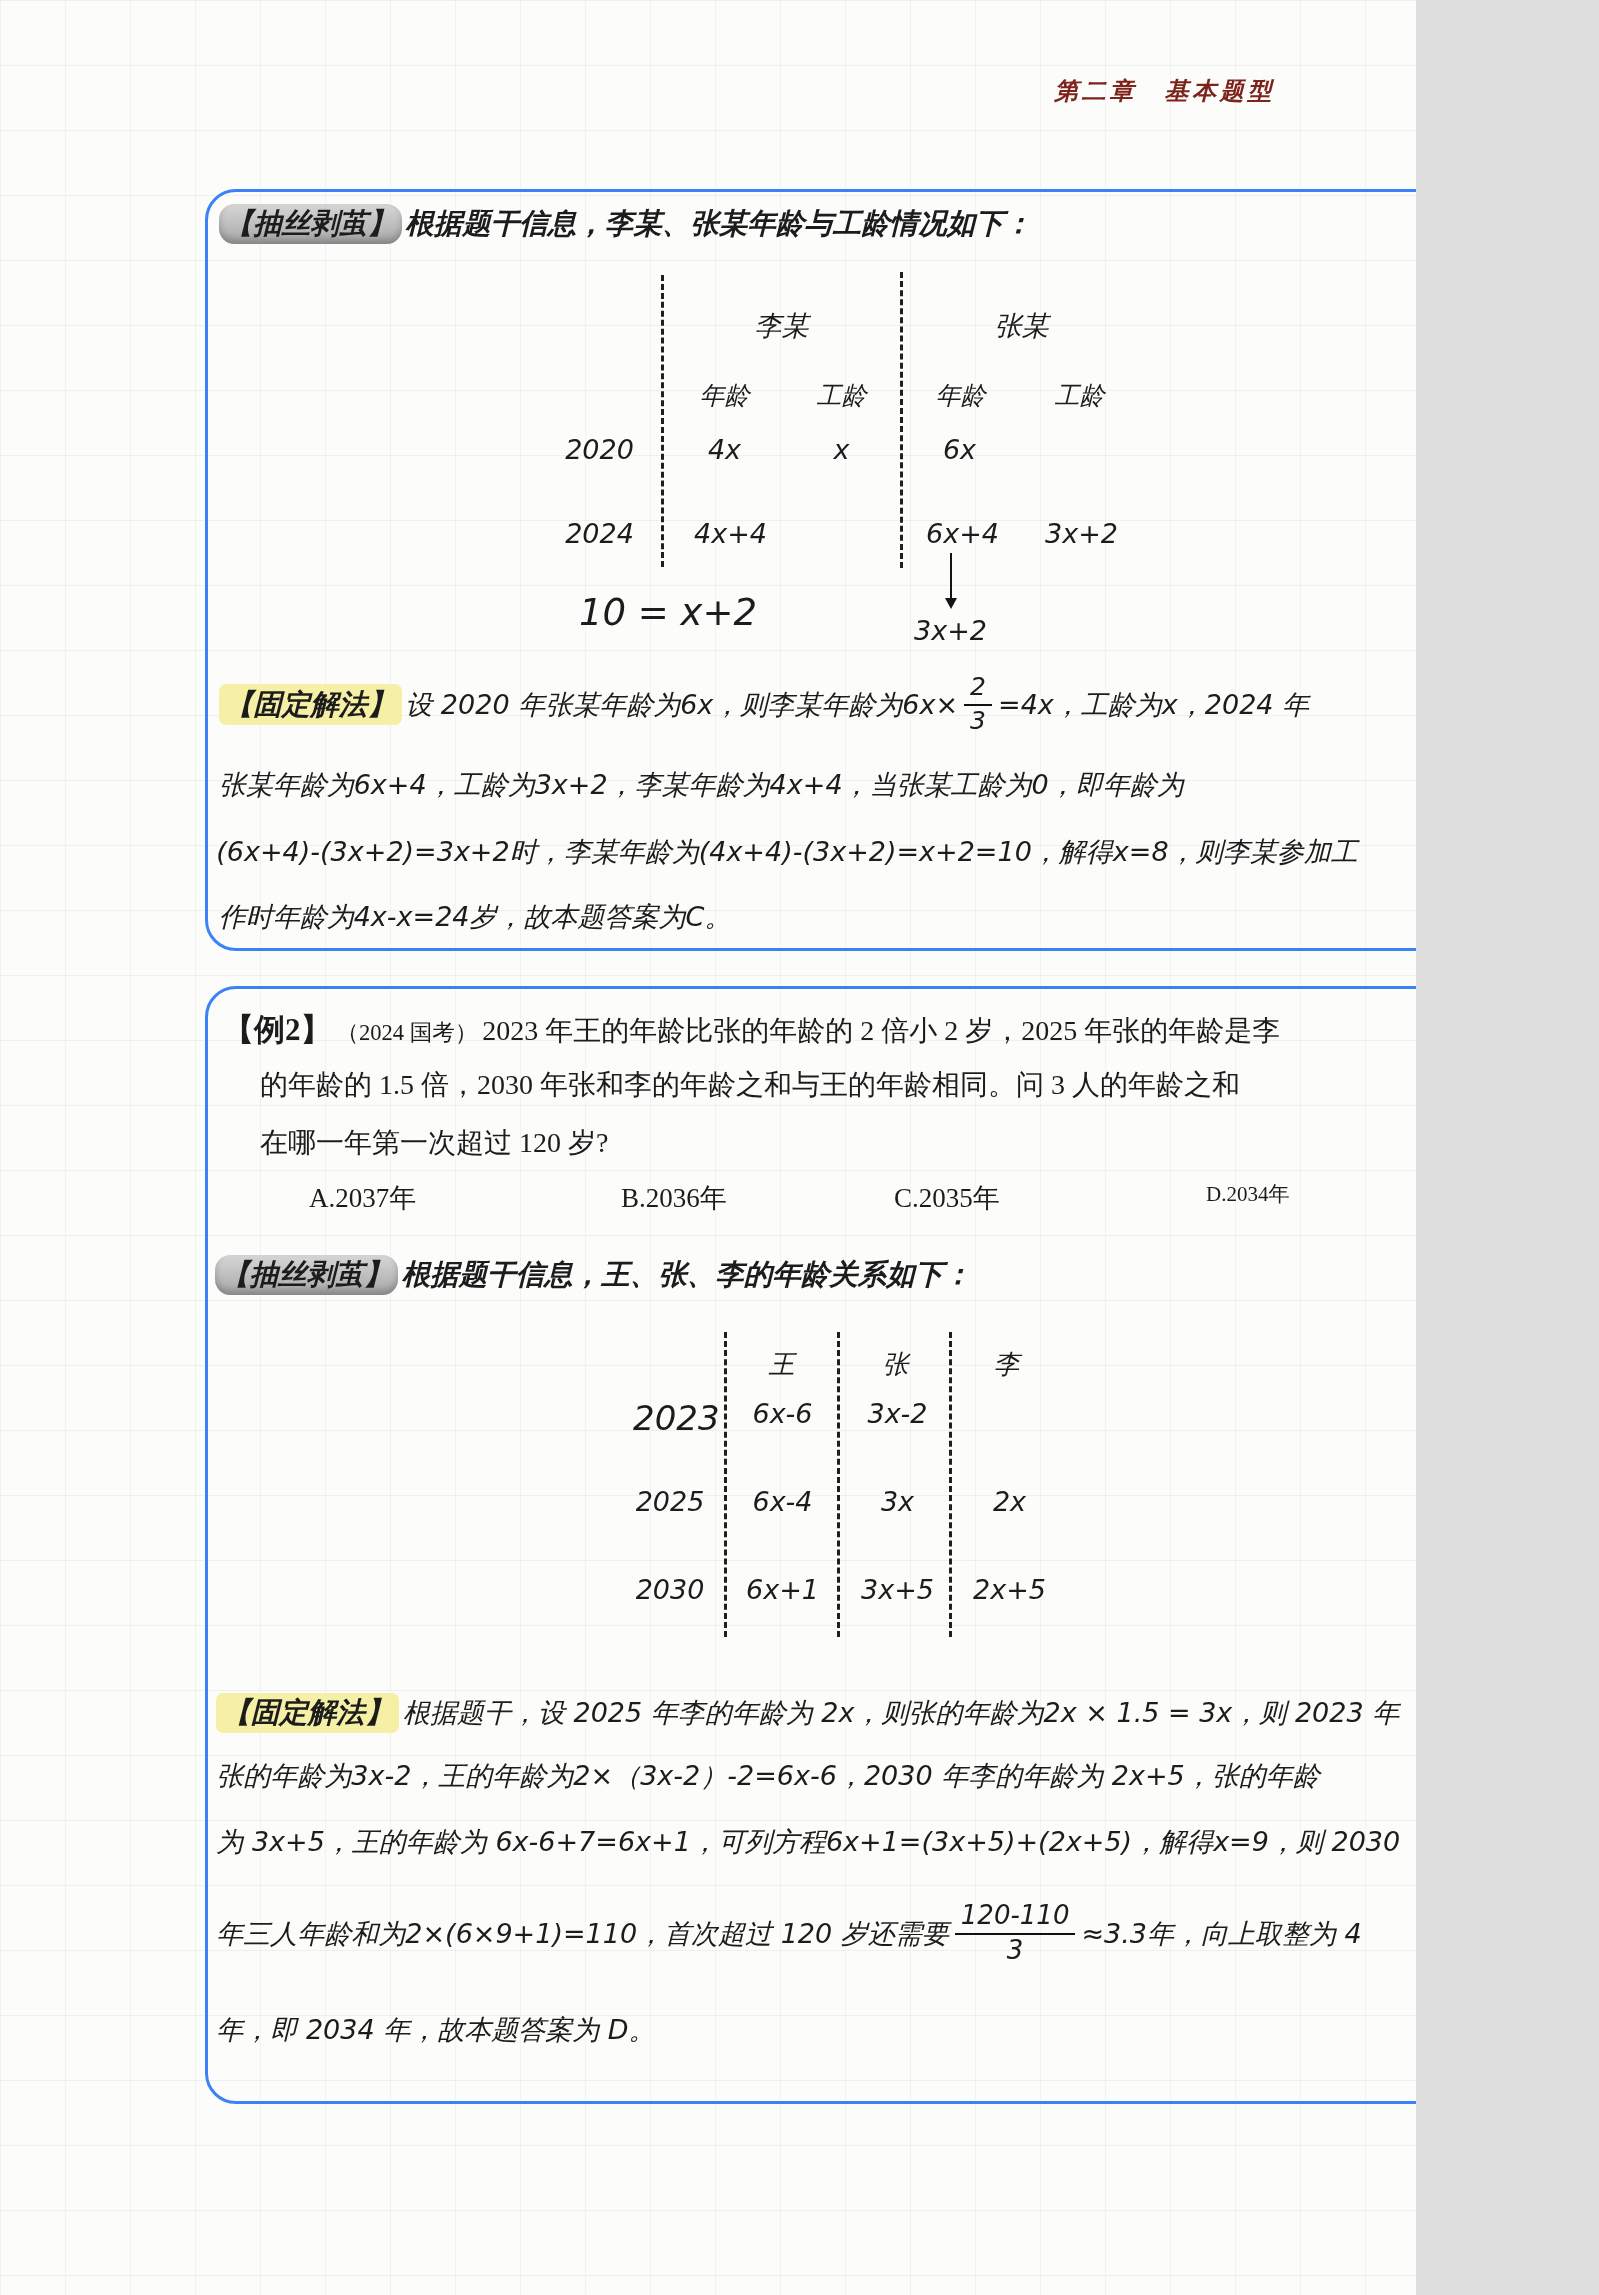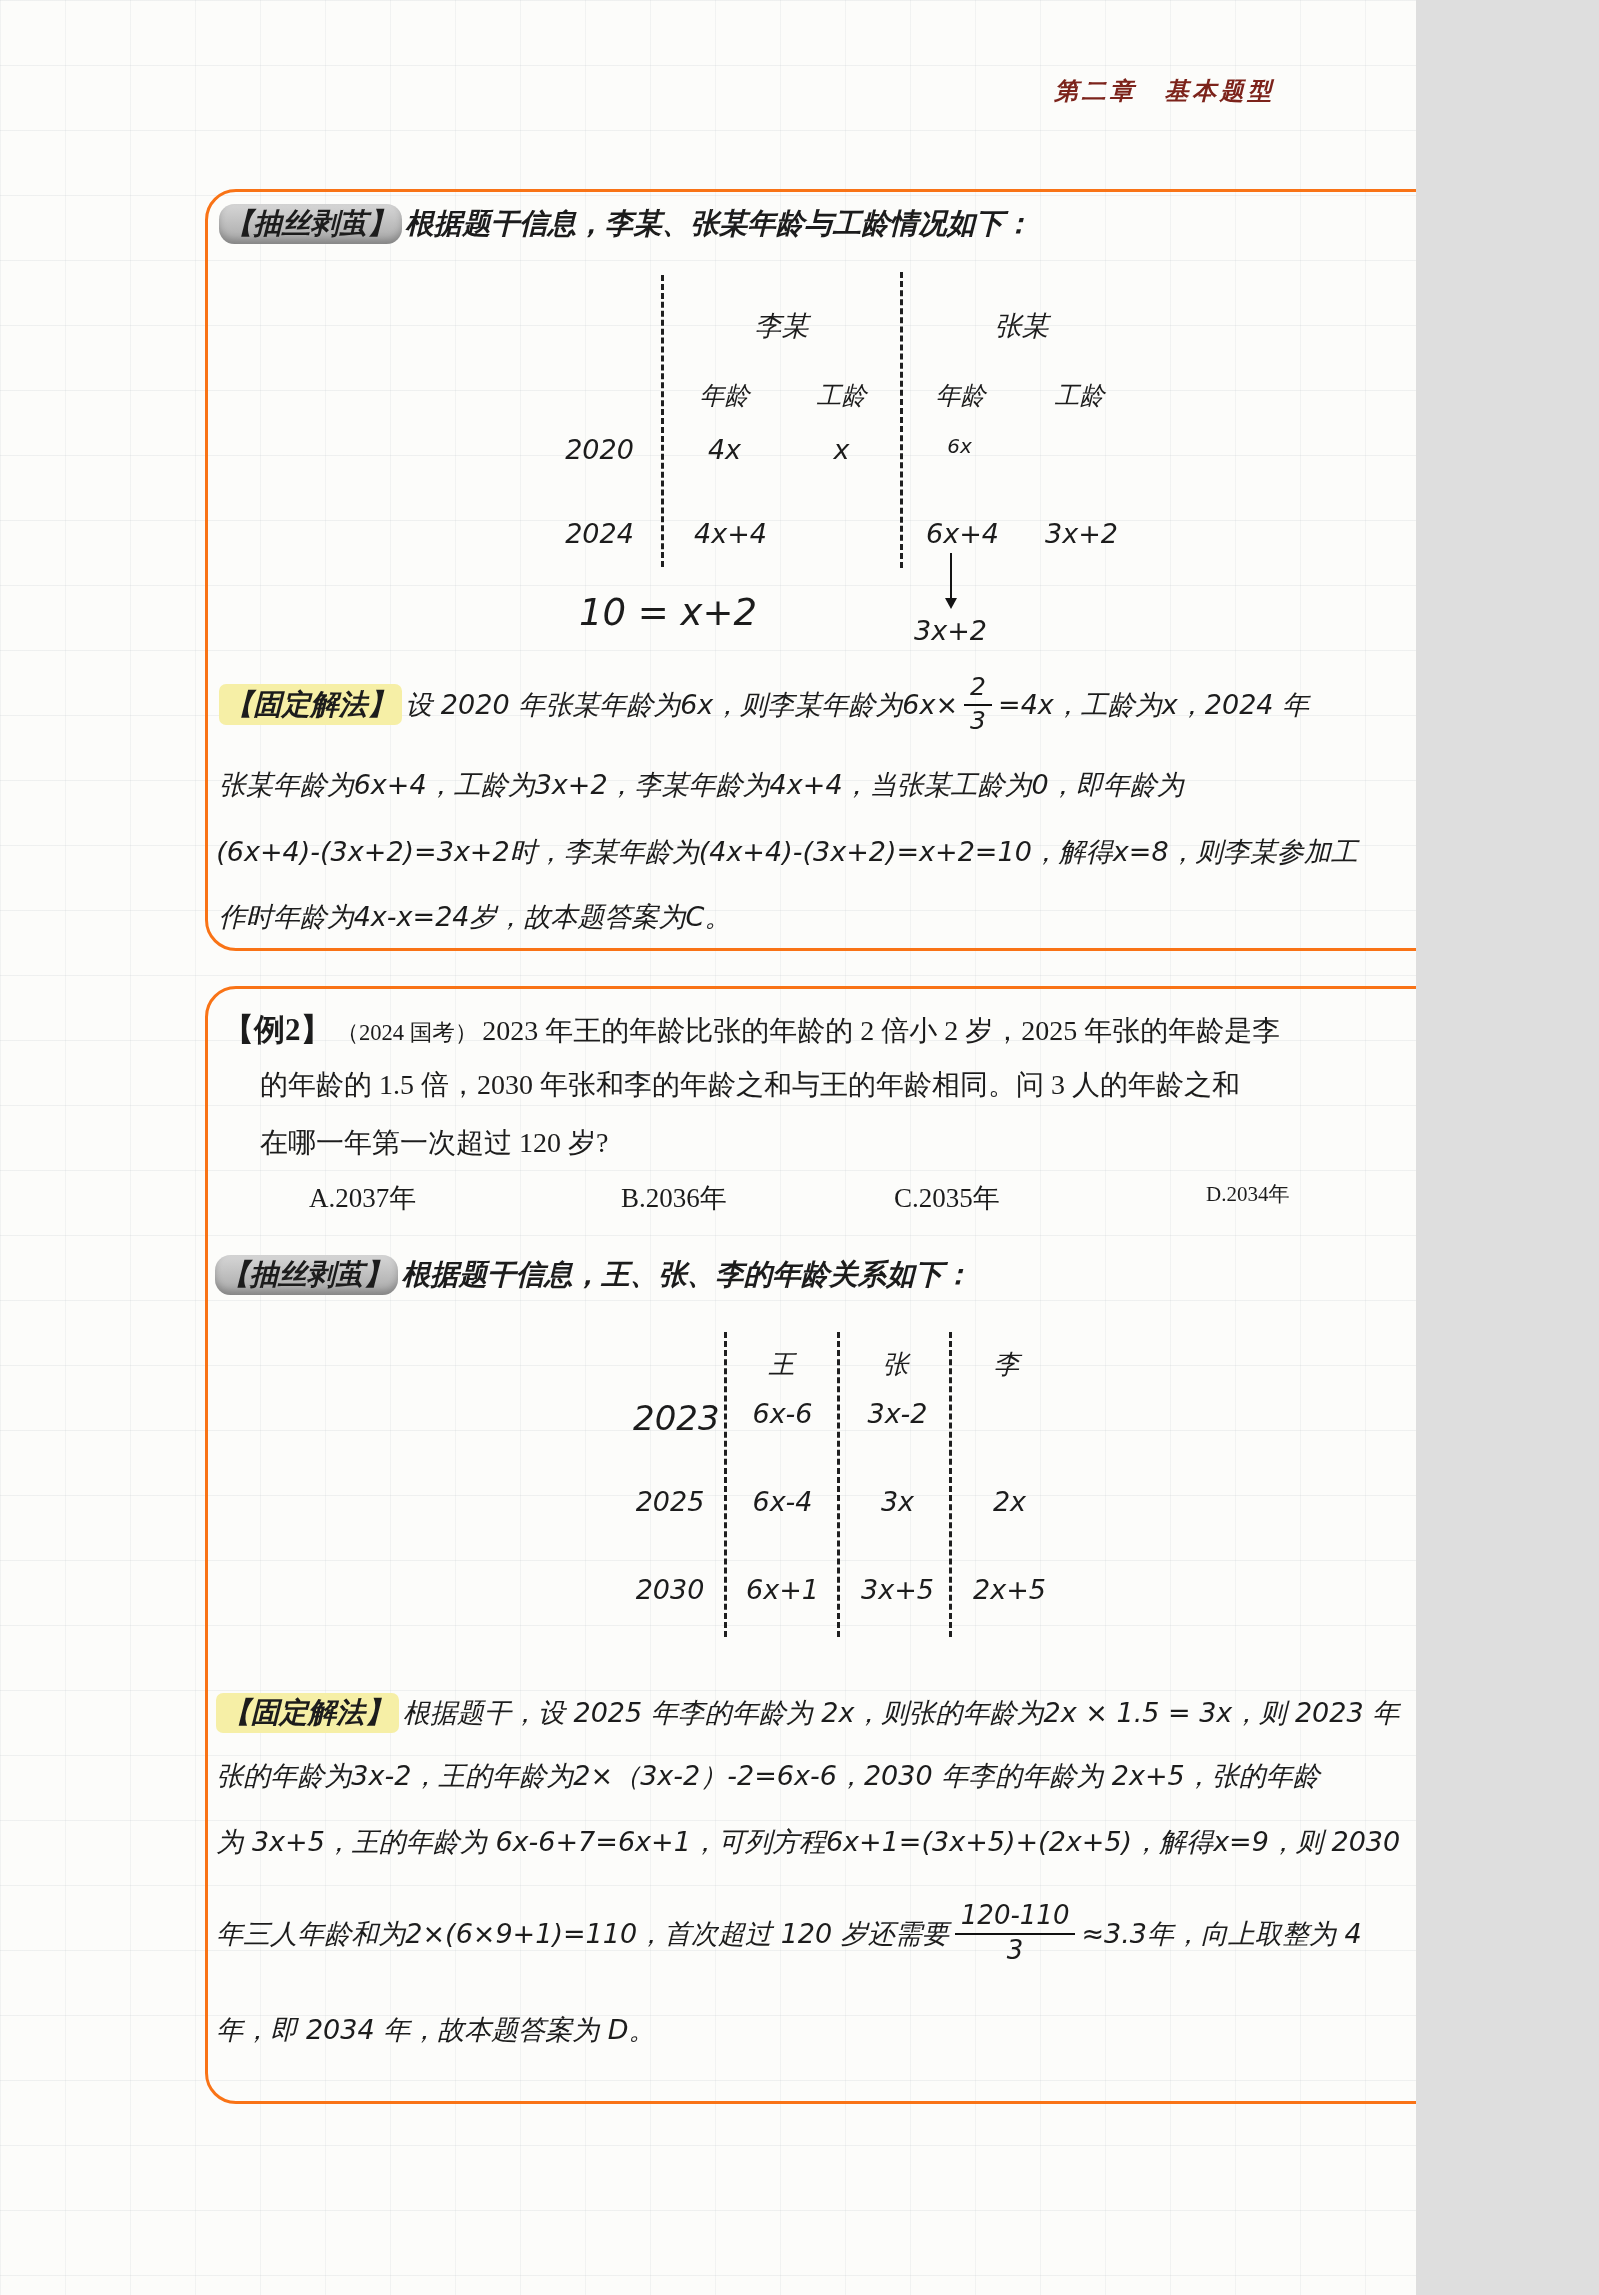--- a/index.html
+++ b/index.html
@@ -9,21 +9,21 @@
   }
   .page::before{
     content:"";position:absolute;inset:0;pointer-events:none;
     background-image:
       repeating-linear-gradient(to bottom, rgba(185,192,198,.20) 0 1.2px, transparent 1.2px 65px),
       repeating-linear-gradient(to right, rgba(185,192,198,.16) 0 1.2px, transparent 1.2px 65px);
   }
   .abs{position:absolute;}
   .print{font-family:"Liberation Serif",serif;}
   .hand{font-family:"DejaVu Sans",sans-serif;font-style:italic;}
-  .box{position:absolute;border:3px solid #f97316;border-radius:31px;background:transparent;padding-left:36px;}
+  .box{position:absolute;border:3px solid #3b82f6;border-radius:31px;background:transparent;padding-left:36px;}
   #box1{left:205px;top:189px;width:1255px;height:756px;}
   #box2{left:205px;top:986px;width:1255px;height:1112px;}
   .tag{font-weight:700;white-space:nowrap;}
   .hl-gray{background:linear-gradient(#d6d6d6,#a8a8a8);border-radius:15.4px;padding:1.2px 6px;
            box-shadow:inset 0 -4.8px 7.1px rgba(0,0,0,.22);}
   .hl-yellow{background:#f6efa6;border-radius:7.1px;padding:1.2px 6px;}
   .flexline{display:flex;align-items:center;white-space:nowrap;}
   .baseline{display:flex;align-items:baseline;white-space:nowrap;}
   .vdash{position:absolute;width:0;border-left:3px dashed #1f1f1f;}
   .cell{position:absolute;text-align:center;white-space:nowrap;}
@@ -62,21 +62,21 @@
       <div class="cell hand" style="left:778px;top:116px;width:71px;font-size:27px;">张某</div>
 
       <div class="cell hand" style="left:481px;top:187px;width:71px;font-size:25px;">年龄</div>
       <div class="cell hand" style="left:598px;top:187px;width:71px;font-size:25px;">工龄</div>
       <div class="cell hand" style="left:717px;top:187px;width:71px;font-size:25px;">年龄</div>
       <div class="cell hand" style="left:836px;top:187px;width:71px;font-size:25px;">工龄</div>
 
       <div class="cell hand" style="left:356px;top:242px;width:71px;font-size:27px;">2020</div>
       <div class="cell hand" style="left:481px;top:242px;width:71px;font-size:27px;">4x</div>
       <div class="cell hand" style="left:598px;top:242px;width:71px;font-size:27px;">x</div>
-      <div class="cell hand" style="left:716px;top:242px;width:71px;font-size:20px;">6x</div>
+      <div class="cell hand" style="left:716px;top:242px;width:71px;font-size:27px;">6x</div>
 
       <div class="cell hand" style="left:356px;top:326px;width:71px;font-size:27px;">2024</div>
       <div class="cell hand" style="left:481px;top:326px;width:83px;font-size:27px;">4x+4</div>
       <div class="cell hand" style="left:713px;top:326px;width:83px;font-size:27px;">6x+4</div>
       <div class="cell hand" style="left:832px;top:326px;width:83px;font-size:27px;">3x+2</div>
 
       <div class="arrow-line" style="left:742px;top:361px;height:46px;"></div>
 
       <div class="abs hand" style="left:371px;top:399px;font-size:37px;">10 = x+2</div>
       <div class="cell hand" style="left:698px;top:423px;width:89px;font-size:27px;">3x+2</div>

